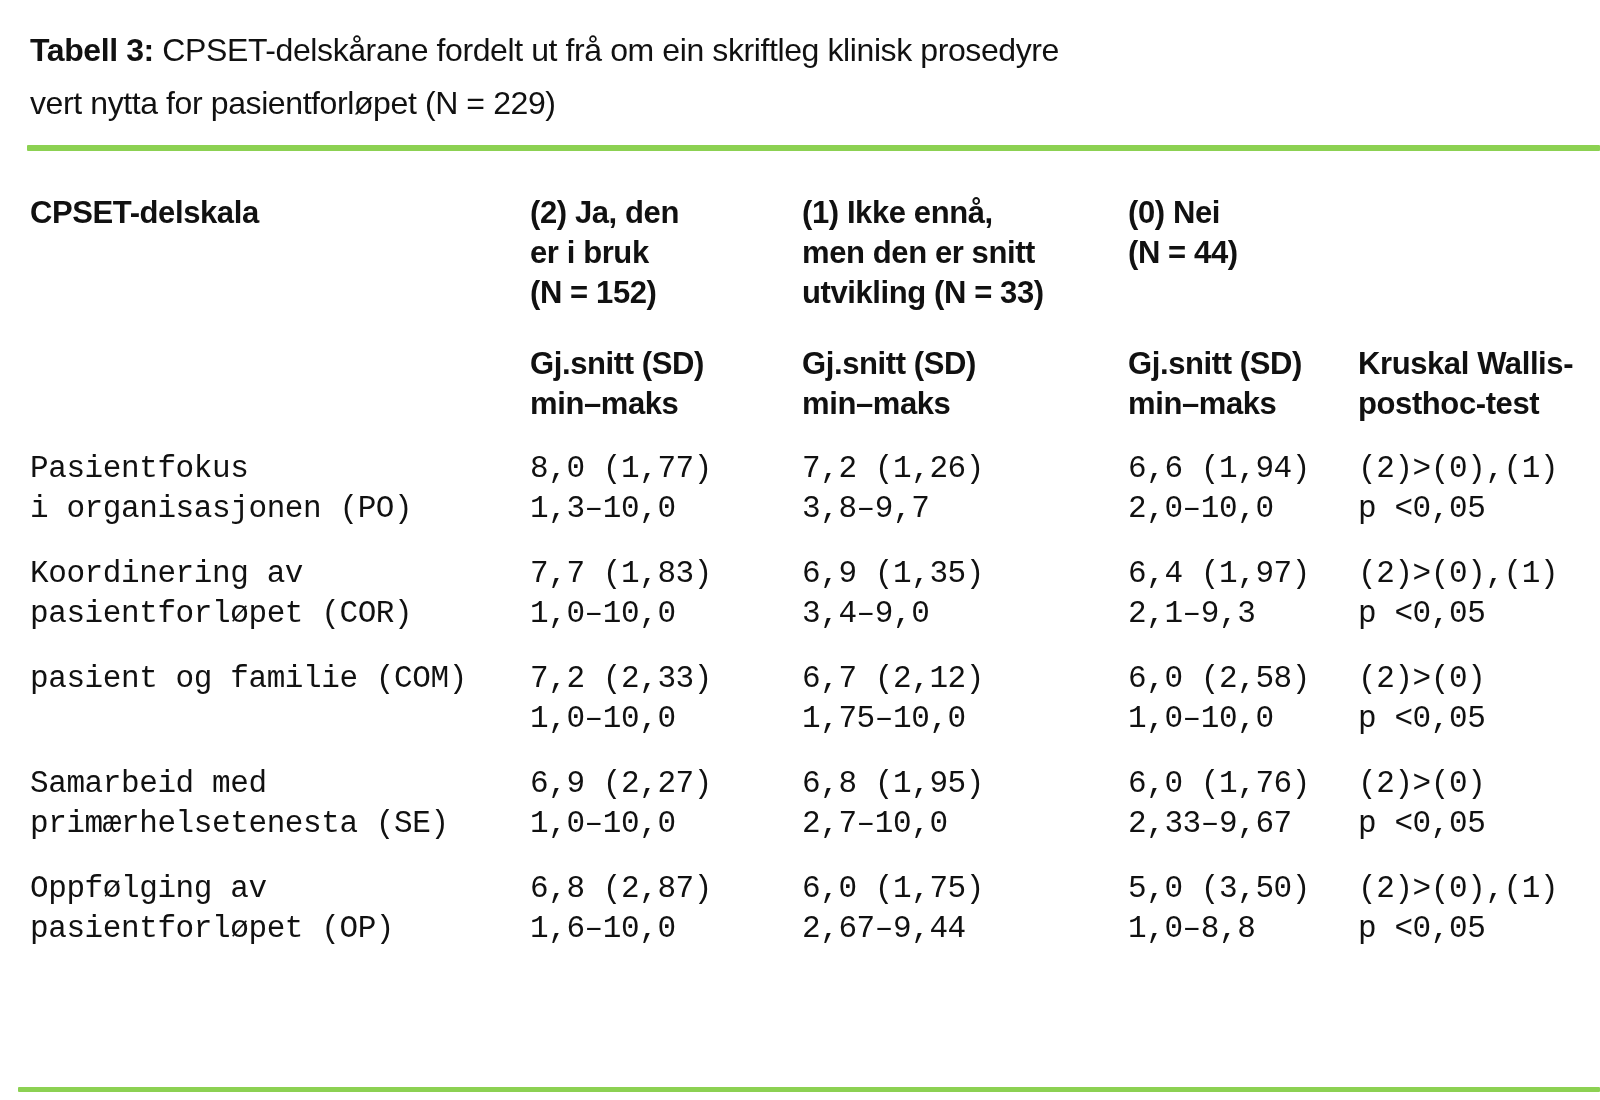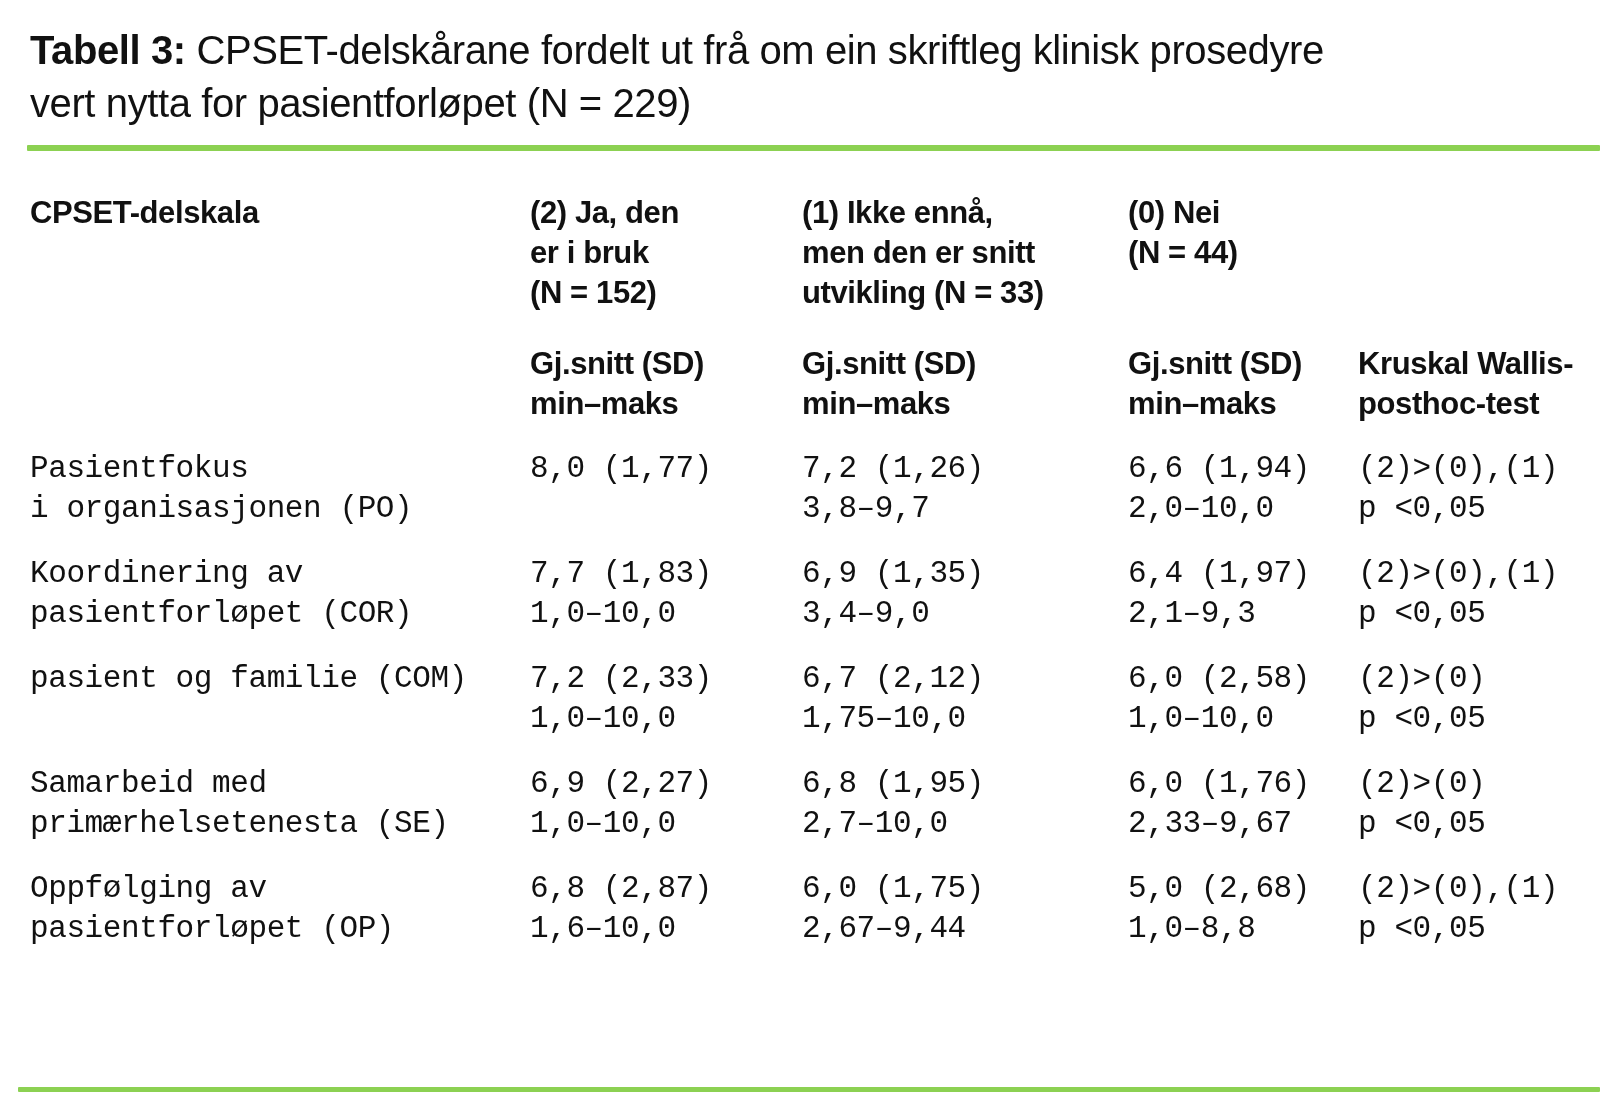--- a/index.html
+++ b/index.html
@@ -13,21 +13,21 @@
   .page {
     position: relative;
     width: 1600px;
     height: 1100px;
     font-family: "Liberation Sans", "DejaVu Sans", sans-serif;
     color: #111111;
     letter-spacing: -0.4px;
   }
   .title {
     margin: 24px 40px 0 30px;
-    font-size: 40px;
+    font-size: 32px;
     line-height: 53px;
     font-weight: 400;
   }
   .title .bold { font-weight: 700; }
   .rule {
     height: 6px;
     margin-left: 27px;
     width: 1573px;
     border-radius: 1px;
   }
@@ -99,20 +99,21 @@
     </div>
   </div>
 
   <div class="grid grid-row grid-row-1">
     <div class="cell">
       <div>Pasientfokus</div>
       <div>i organisasjonen (PO)</div>
     </div>
     <div class="cell">
       <div>8,0 (1,77)</div>
+      <div>1,3–10,0</div>
     </div>
     <div class="cell">
       <div>7,2 (1,26)</div>
       <div>3,8–9,7</div>
     </div>
     <div class="cell">
       <div>6,6 (1,94)</div>
       <div>2,0–10,0</div>
     </div>
     <div class="cell">
@@ -196,21 +197,21 @@
     </div>
     <div class="cell">
       <div>6,8 (2,87)</div>
       <div>1,6–10,0</div>
     </div>
     <div class="cell">
       <div>6,0 (1,75)</div>
       <div>2,67–9,44</div>
     </div>
     <div class="cell">
-      <div>5,0 (2,68)</div>
+      <div>5,0 (3,50)</div>
       <div>1,0–8,8</div>
     </div>
     <div class="cell">
       <div>(2)&gt;(0),(1)</div>
       <div>p &lt;0,05</div>
     </div>
   </div>
 
   <div class="rule rule-bottom" style="background: rgb(140, 209, 82);"></div>
 

